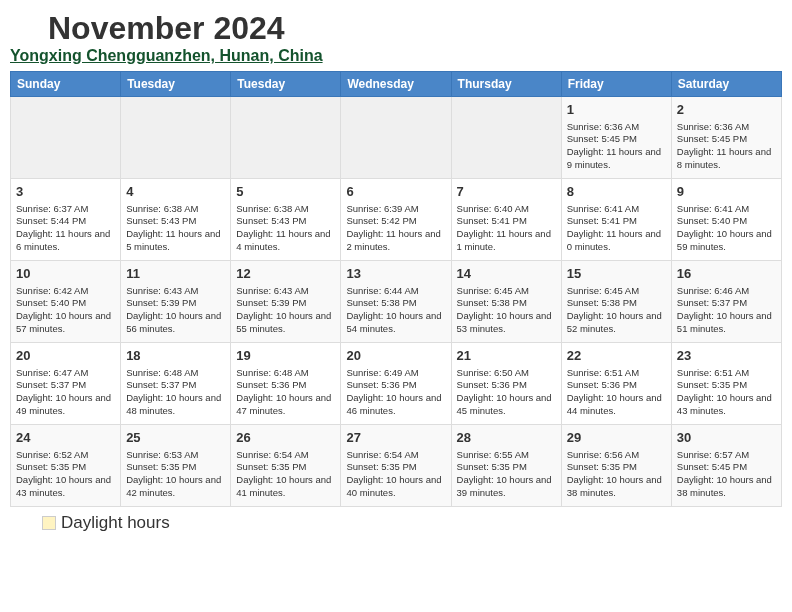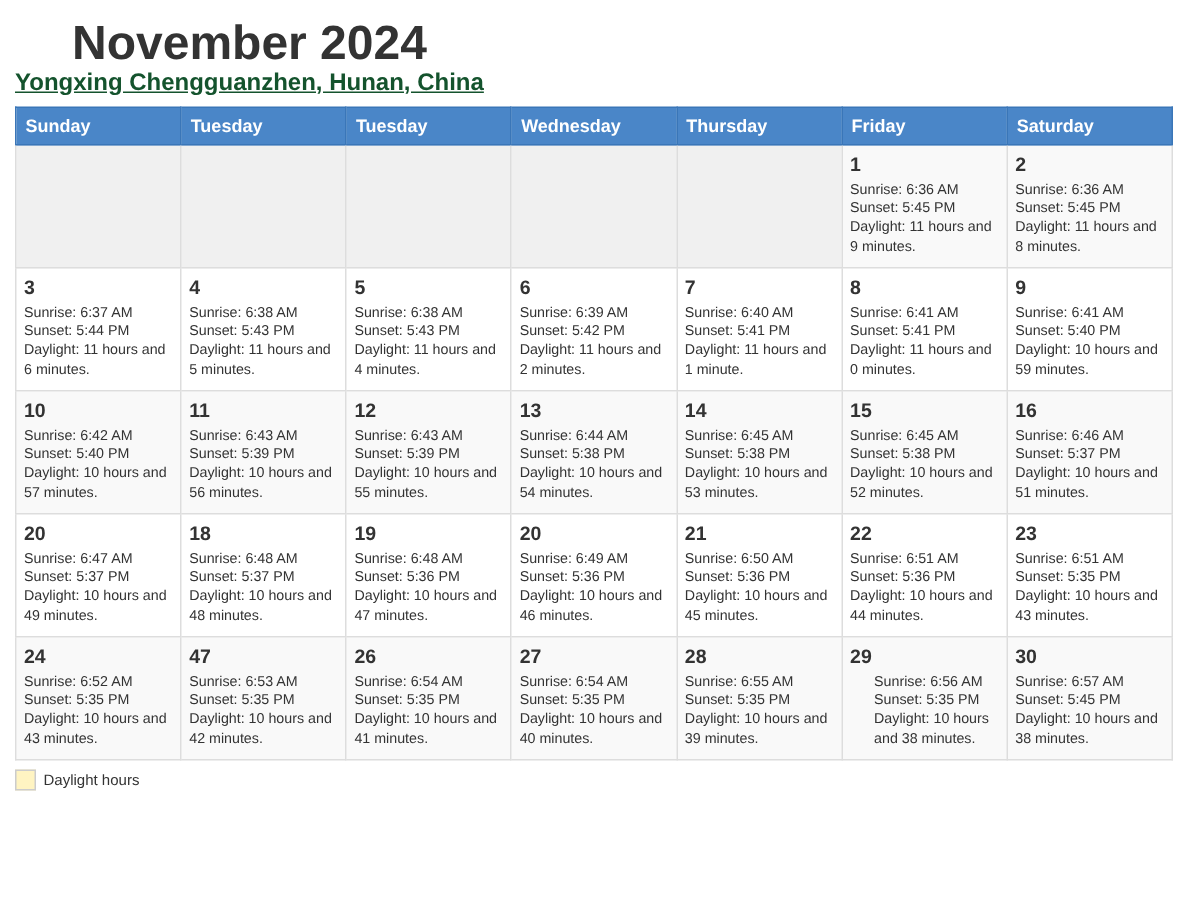--- a/index.html
+++ b/index.html
@@ -77,23 +77,24 @@
     .day-number {
       font-size: 13px;
       font-weight: bold;
       display: block;
       margin-bottom: 2px;
     }
     .legend {
       display: flex;
       gap: 20px;
       margin-top: 6px;
-      font-size: 10px;
+      font-size: 17px;
       color: #333;
       align-items: center;
+      margin-left: 32px;
     }
     .legend-item {
       display: flex;
       align-items: center;
       gap: 5px;
     }
     .legend-box {
       width: 14px;
       height: 14px;
       border: 1px solid #ccc;
@@ -274,21 +275,21 @@
         </td>
       </tr>
       <tr>
         <td>
           <span class="day-number">24</span>
           <div style="white-space: pre-line;">Sunrise: 6:52 AM
 Sunset: 5:35 PM
 Daylight: 10 hours and 43 minutes.</div>
         </td>
         <td>
-          <span class="day-number">47</span>
+          <span class="day-number">25</span>
           <div style="white-space: pre-line;">Sunrise: 6:53 AM
 Sunset: 5:35 PM
 Daylight: 10 hours and 42 minutes.</div>
         </td>
         <td>
           <span class="day-number">26</span>
           <div style="white-space: pre-line;">Sunrise: 6:54 AM
 Sunset: 5:35 PM
 Daylight: 10 hours and 41 minutes.</div>
         </td>
@@ -299,21 +300,21 @@
 Daylight: 10 hours and 40 minutes.</div>
         </td>
         <td>
           <span class="day-number">28</span>
           <div style="white-space: pre-line;">Sunrise: 6:55 AM
 Sunset: 5:35 PM
 Daylight: 10 hours and 39 minutes.</div>
         </td>
         <td>
           <span class="day-number">29</span>
-          <div style="white-space: pre-line; margin-left: 16px;">Sunrise: 6:56 AM
+          <div style="white-space: pre-line;">Sunrise: 6:56 AM
 Sunset: 5:35 PM
 Daylight: 10 hours and 38 minutes.</div>
         </td>
         <td>
           <span class="day-number">30</span>
           <div style="white-space: pre-line;">Sunrise: 6:57 AM
 Sunset: 5:45 PM
 Daylight: 10 hours and 38 minutes.</div>
         </td>
       </tr>

